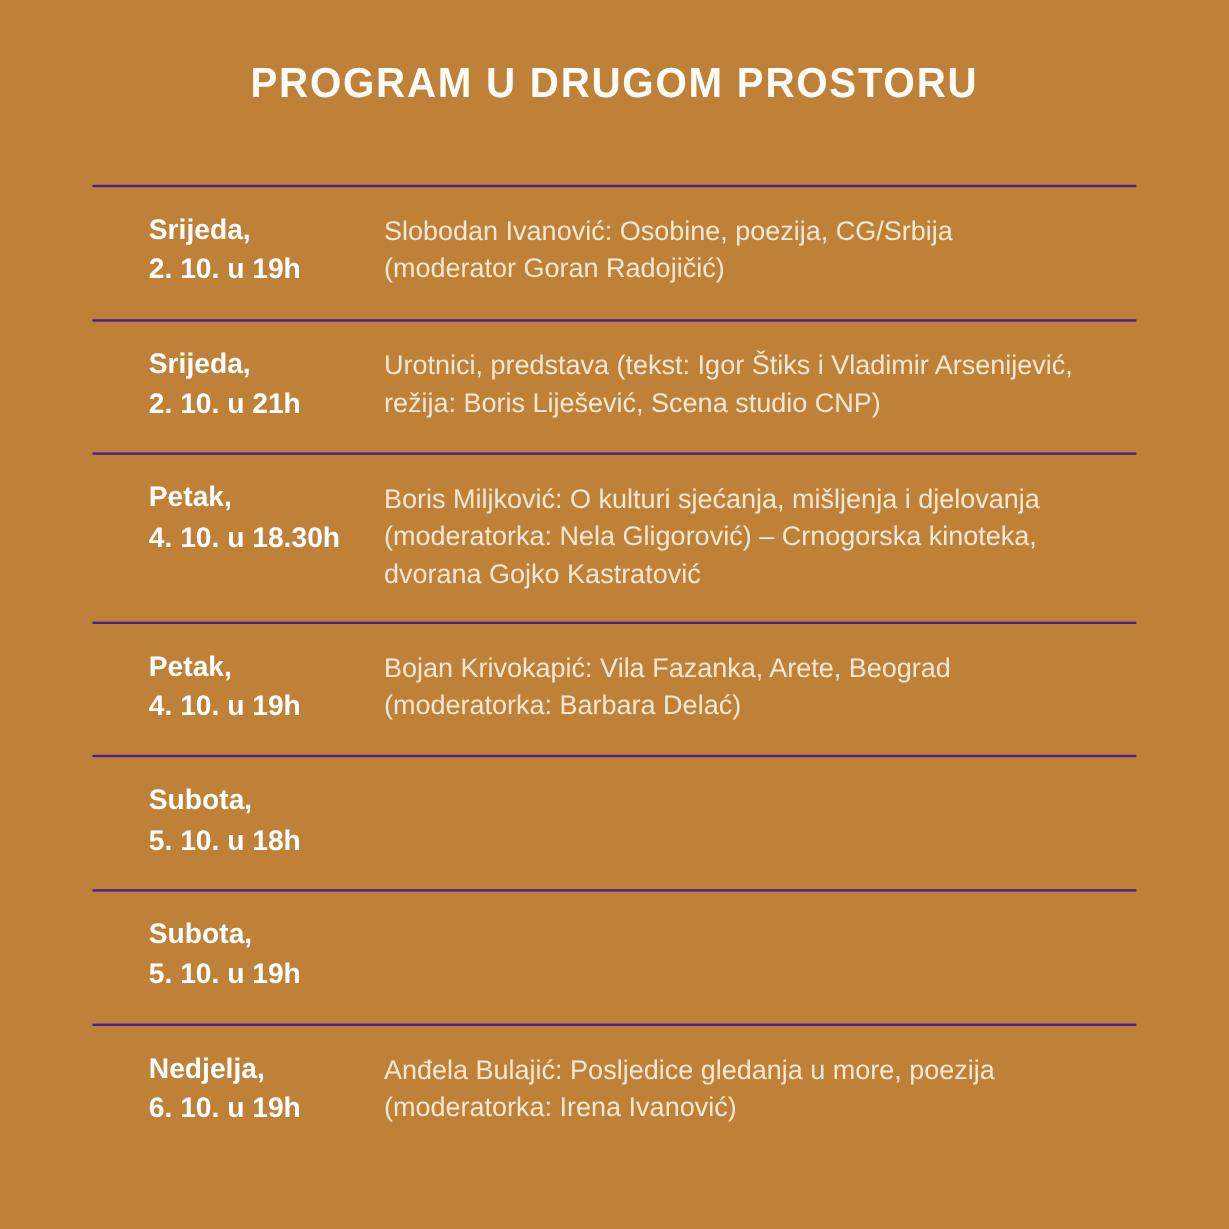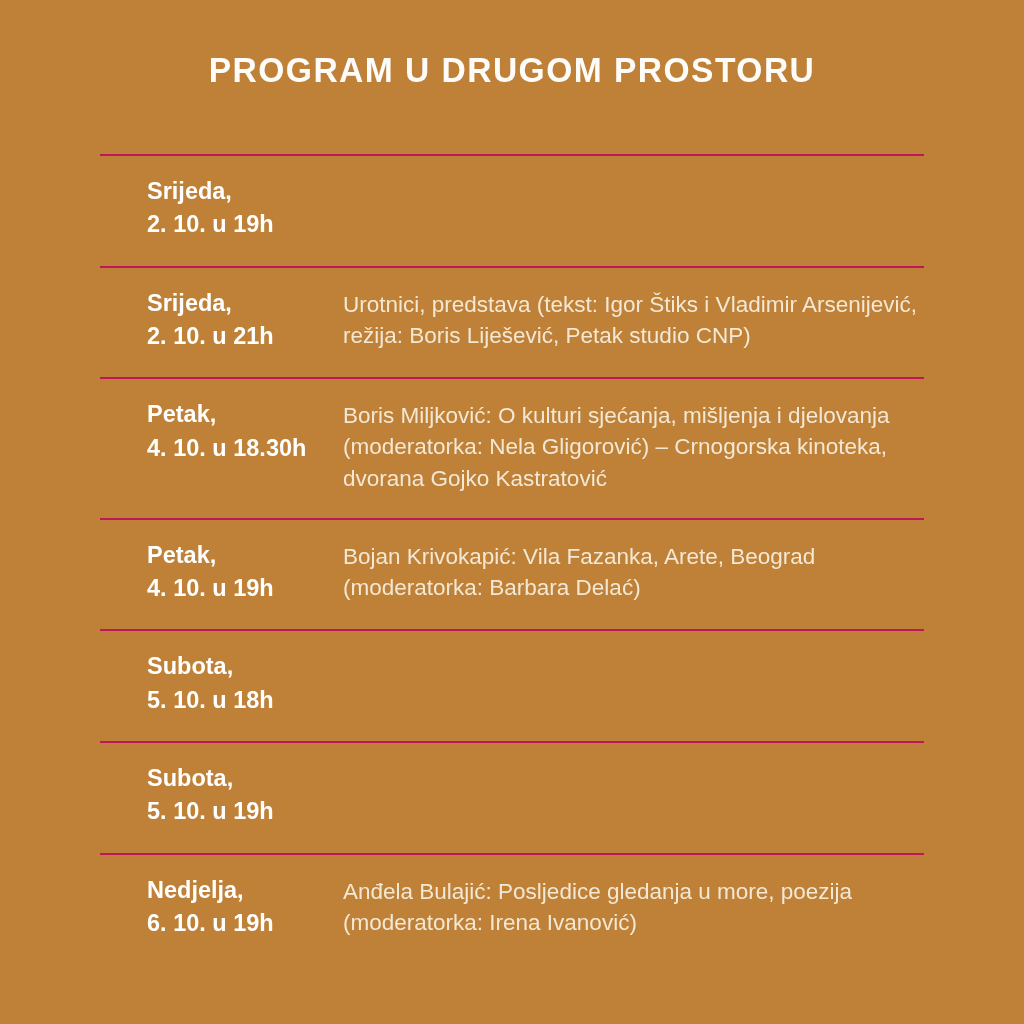--- a/index.html
+++ b/index.html
@@ -10,39 +10,39 @@
     width: 1024px;
     height: 1024px;
     background: #bf8038;
     font-family: "Liberation Sans", sans-serif;
     overflow: hidden;
   }
   .poster {
     width: 1024px;
     height: 868px;
     box-sizing: border-box;
-    padding: 0 100px;
+    padding: 0 77px;
   }
   .title {
     margin: 0;
     padding-top: 50px;
     text-align: center;
     color: #fdfcf9;
     font-size: 35px;
     font-weight: 800;
     letter-spacing: 1.5px;
     transform: scaleX(0.96);
     text-transform: uppercase;
   }
   .schedule {
     margin-top: 64px;
   }
   .row {
     display: flex;
-    border-top: 2px solid #be185d;
+    border-top: 2px solid #4c1d95;
     padding: 19px 0 24px 0;
     box-sizing: border-box;
   }
   .cell-date {
     width: 196px;
     flex: 0 0 196px;
     padding-left: 47px;
     box-sizing: content-box;
     color: #ffffff;
     font-weight: bold;
@@ -64,27 +64,29 @@
 <body>
 
 <div class="poster">
   <h1 class="title">PROGRAM U DRUGOM PROSTORU</h1>
 
   <div class="schedule">
 
     <div class="row">
       <div class="cell-date">Srijeda,
 2. 10. u 19h</div>
+      <div class="cell-desc">Slobodan Ivanović: Osobine, poezija, CG/Srbija
+(moderator Goran Radojičić)</div>
     </div>
 
     <div class="row">
       <div class="cell-date">Srijeda,
 2. 10. u 21h</div>
       <div class="cell-desc">Urotnici, predstava (tekst: Igor Štiks i Vladimir Arsenijević,
-režija: Boris Liješević, Petak studio CNP)</div>
+režija: Boris Liješević, Scena studio CNP)</div>
     </div>
 
 
     <div class="row">
       <div class="cell-date">Petak,
 4. 10. u 18.30h</div>
       <div class="cell-desc">Boris Miljković: O kulturi sjećanja, mišljenja i djelovanja
 (moderatorka: Nela Gligorović)  –  Crnogorska kinoteka,
 dvorana Gojko Kastratović</div>
     </div>

